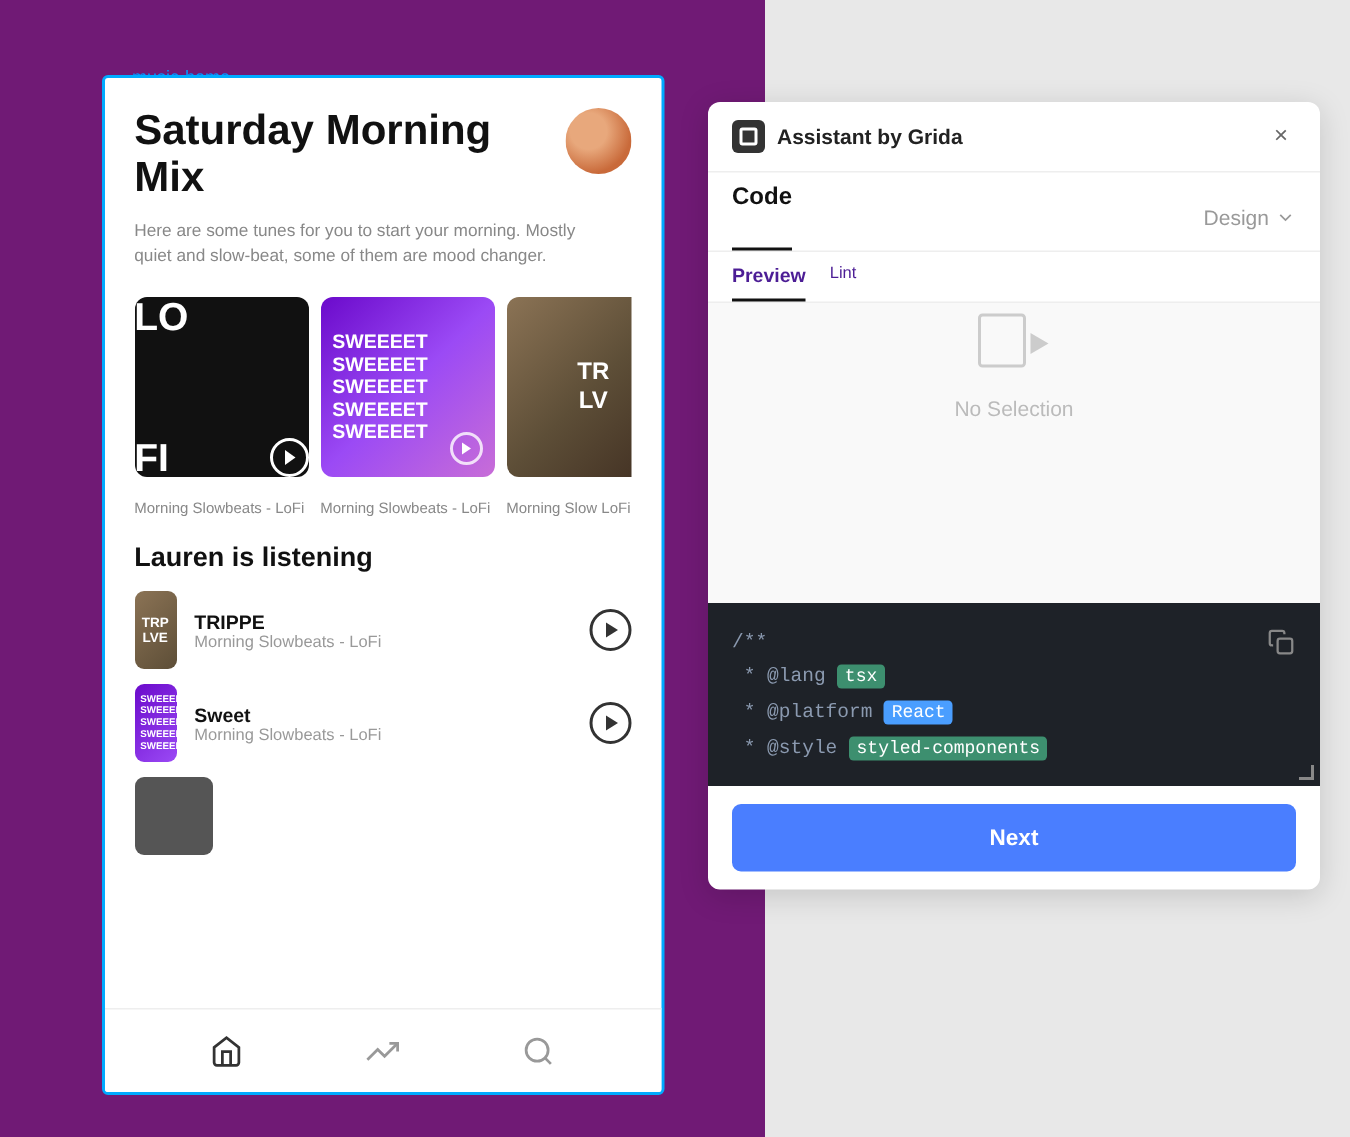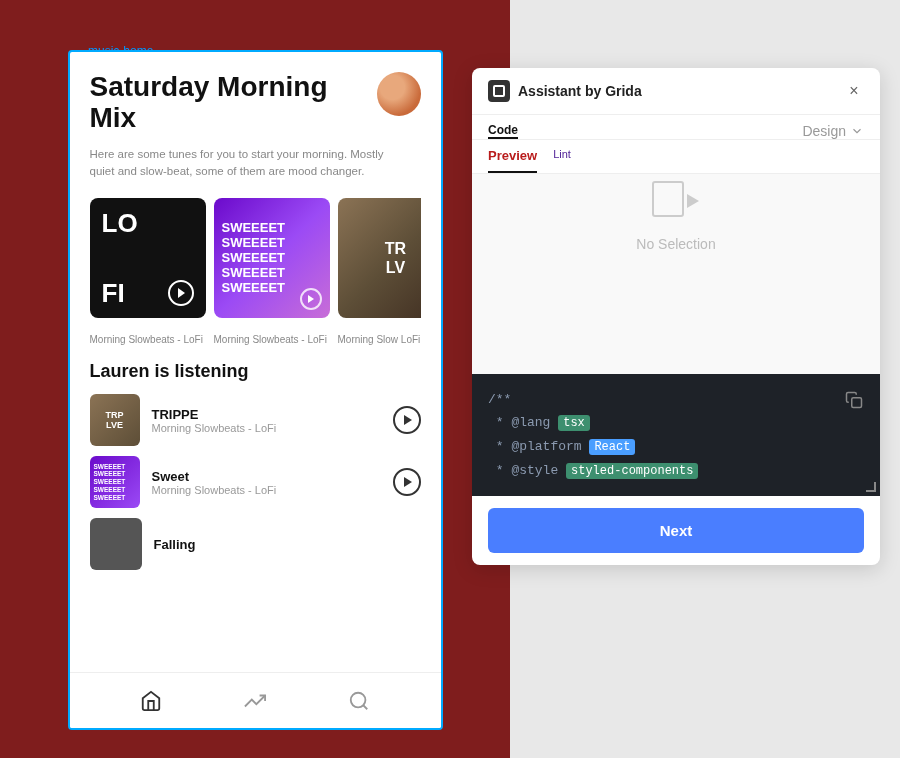--- a/index.html
+++ b/index.html
@@ -12,21 +12,21 @@
       position: relative;
     }
 
     
     .mobile-panel {
       position: absolute;
       left: 0;
       top: 0;
       width: 510px;
       height: 758px;
-      background: #7f1d1d;
+      background: #701a75;
       display: flex;
       flex-direction: column;
       align-items: center;
       padding-top: 50px;
     }
 
     .breadcrumb {
       position: absolute;
       top: 44px;
       left: 88px;
@@ -103,21 +103,20 @@
       flex-shrink: 0;
       position: relative;
       overflow: hidden;
     }
 
     .card-black {
       background: #111;
       display: flex;
       flex-direction: column;
       justify-content: flex-end;
-      padding: 12px;
     }
 
     .play-btn-circle {
       width: 26px;
       height: 26px;
       border-radius: 50%;
       border: 2px solid #fff;
       display: flex;
       align-items: center;
       justify-content: center;
@@ -213,21 +212,21 @@
     }
 
     .track-item {
       display: flex;
       align-items: center;
       gap: 12px;
       margin-bottom: 10px;
     }
 
     .track-thumb {
-      width: 50px;
+      width: 28px;
       height: 52px;
       border-radius: 6px;
       flex-shrink: 0;
       overflow: hidden;
     }
 
     .track-thumb-trp {
       background: linear-gradient(135deg, #8B7355, #5D4E37);
       display: flex;
       align-items: center;
@@ -377,22 +376,22 @@
 
     .assistant-tabs {
       display: flex;
       align-items: center;
       padding: 8px 16px 0;
       gap: 16px;
       border-bottom: 1px solid #eee;
     }
 
     .tab-item {
-      font-size: 12px;
-      padding-bottom: 0;
+      font-size: 16px;
+      padding-bottom: 24px;
       cursor: pointer;
       border-bottom: 2px solid transparent;
     }
 
     .tab-active {
       font-weight: 700;
       color: #111;
       border-bottom: 2px solid #111;
     }
 
@@ -411,21 +410,21 @@
     .sub-tabs {
       display: flex;
       gap: 16px;
       padding: 8px 16px 0;
       border-bottom: 1px solid #eee;
     }
 
     .sub-tab-active {
       font-size: 13px;
       font-weight: 600;
-      color: #b91c1c;
+      color: #4c1d95;
       padding-bottom: 8px;
       border-bottom: 2px solid #111;
     }
 
     .sub-tab-inactive {
       font-size: 11px;
       color: #4c1d95;
       padding-bottom: 8px;
     }
 
@@ -608,23 +607,20 @@
             <div class="track-name">Sweet</div>
             <div class="track-artist">Morning Slowbeats - LoFi</div>
           </div>
           <div class="track-play">
             <div class="track-play-triangle"></div>
           </div>
         </div>
 
         <div class="track-item">
           <div class="falling-thumb"></div>
-          <div class="track-info">
-            <div class="track-name">Falling</div>
-          </div>
         </div>
 
       </div>
     </div>
 
     <div class="mobile-bottom-nav">
       <div class="nav-icon">
         <svg width="22" height="22" viewBox="0 0 24 24" fill="none" stroke="#333" stroke-width="2">
           <path d="M3 9l9-7 9 7v11a2 2 0 01-2 2H5a2 2 0 01-2-2z"></path>
           <polyline points="9,22 9,12 15,12 15,22"></polyline>

